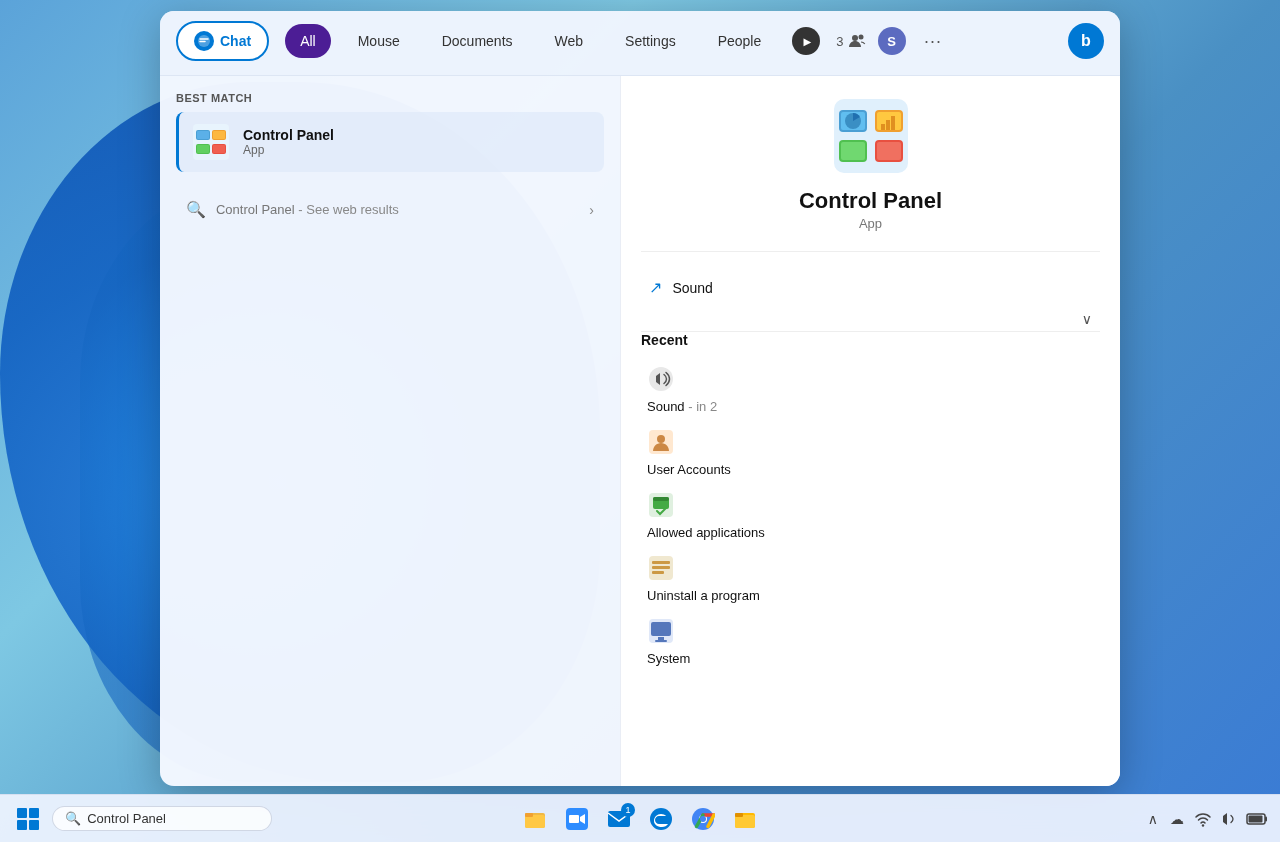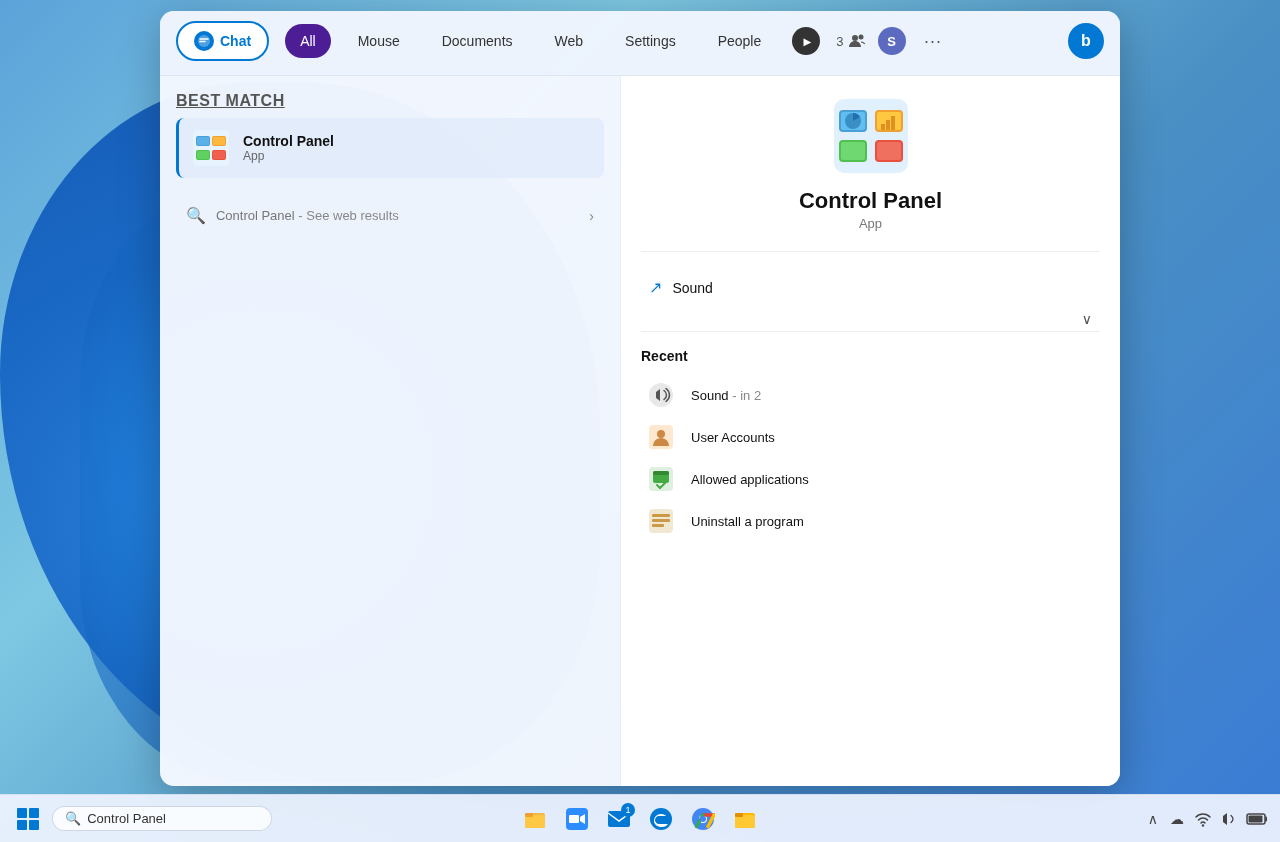--- a/index.html
+++ b/index.html
@@ -253,27 +253,26 @@
       height: 710px;
     }
 
     
     .left-panel {
       width: 460px;
       padding: 16px;
       overflow-y: auto;
     }
     .section-label {
-      font-size: 16px;
+      font-size: 11px;
       font-weight: 600;
       color: #555;
       text-transform: uppercase;
       letter-spacing: 0.5px;
       margin-bottom: 8px;
-      text-decoration: underline;
     }
     .best-match-item {
       display: flex;
       align-items: center;
       gap: 12px;
       padding: 10px 12px;
       border-radius: 8px;
       background: rgba(220, 232, 248, 0.6);
       cursor: pointer;
       border-left: 3px solid #0078d4;
@@ -352,34 +351,35 @@
       justify-content: flex-end;
       padding: 4px 8px;
       border-bottom: 1px solid #eee;
     }
     .expand-btn {
       cursor: pointer;
       color: #555;
       font-size: 14px;
     }
 
-    .recent-section { margin-top: 16px; }
+    .recent-section { }
     .recent-label {
       font-size: 14px;
       font-weight: 600;
       color: #111;
       margin-bottom: 10px;
     }
     .recent-item {
       display: flex;
-      align-items: center;
-      gap: 16px;
+      align-items: flex-start;
+      gap: 6px;
       padding: 7px 6px;
       border-radius: 6px;
       cursor: pointer;
+      flex-direction: column;
     }
     .recent-item-icon {
       width: 28px;
       height: 28px;
       flex-shrink: 0;
       display: flex;
       align-items: center;
       justify-content: center;
       font-size: 18px;
     }
@@ -568,20 +568,31 @@
             <svg width="26" height="26" viewBox="0 0 26 26">
               <rect x="1" y="1" width="24" height="24" rx="4" fill="#f0e8d0"></rect>
               <rect x="4" y="6" width="18" height="3" rx="1" fill="#cc9944"></rect>
               <rect x="4" y="11" width="18" height="3" rx="1" fill="#cc9944"></rect>
               <rect x="4" y="16" width="12" height="3" rx="1" fill="#cc9944"></rect>
             </svg>
           </div>
           <span class="recent-item-text">Uninstall a program</span>
         </div>
 
+        <div class="recent-item">
+          <div class="recent-item-icon">
+            <svg width="26" height="26" viewBox="0 0 26 26">
+              <rect x="1" y="1" width="24" height="24" rx="4" fill="#e0e8f8"></rect>
+              <rect x="3" y="4" width="20" height="14" rx="2" fill="#5577bb"></rect>
+              <rect x="10" y="19" width="6" height="3" fill="#5577bb"></rect>
+              <rect x="7" y="22" width="12" height="2" rx="1" fill="#5577bb"></rect>
+            </svg>
+          </div>
+          <span class="recent-item-text">System</span>
+        </div>
 
       </div>
     </div>
   </div>
 </div>
 
 <div class="taskbar">
   <div class="taskbar-left">
     <div class="win-start-btn">
       <svg class="win-logo" viewBox="0 0 24 24">

